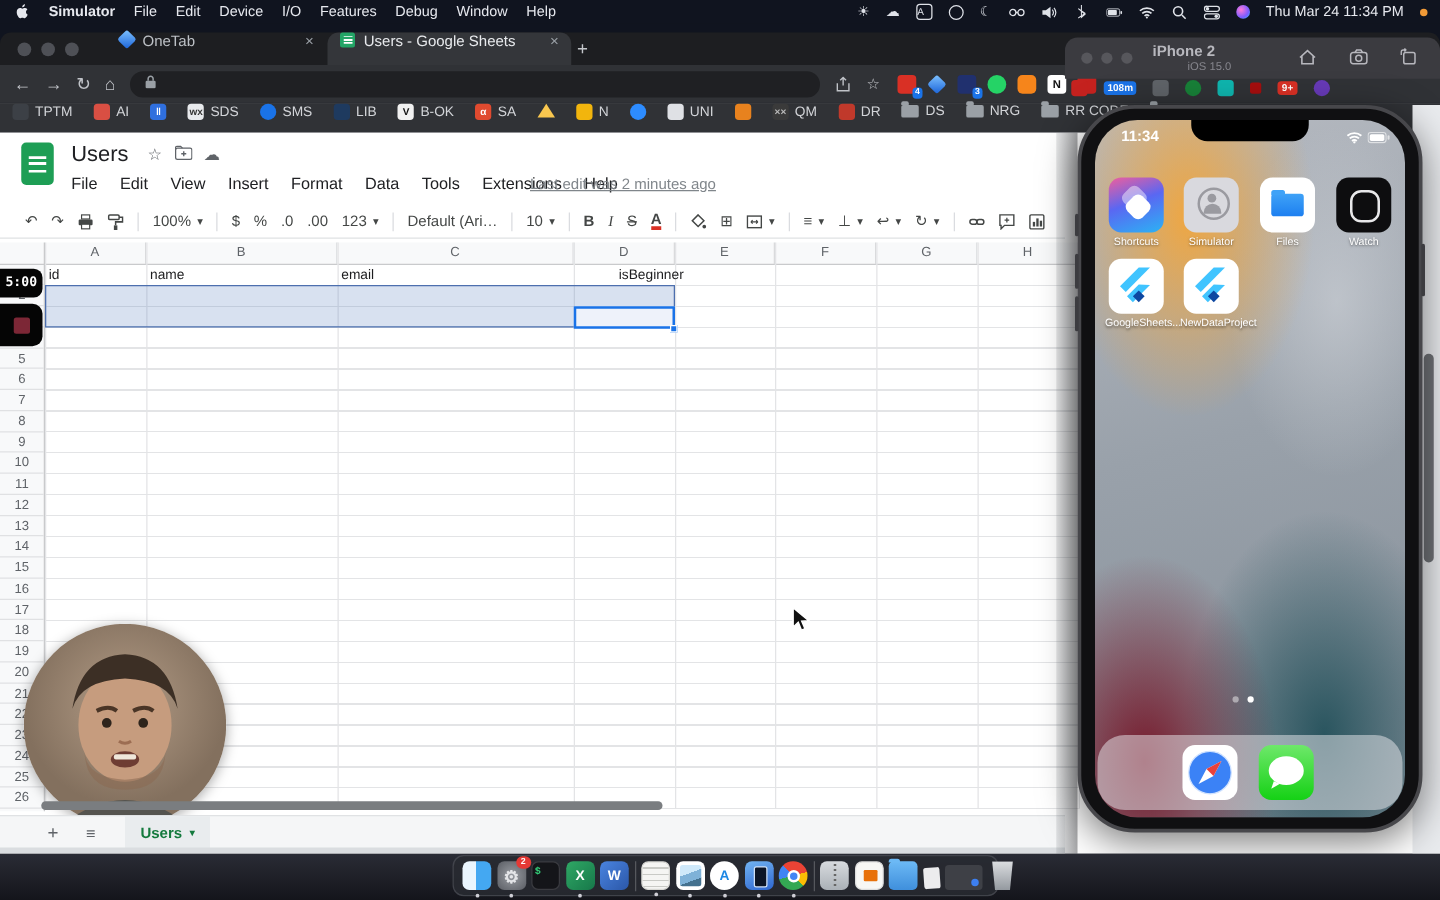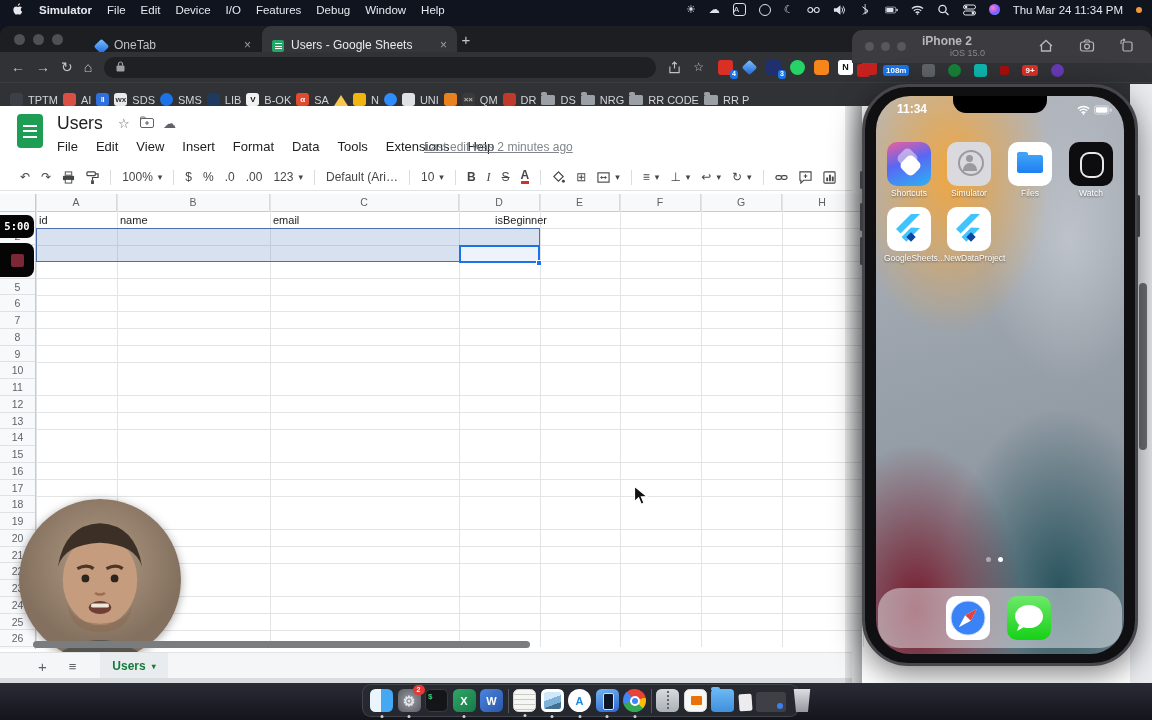--- a/index.html
+++ b/index.html
@@ -18,21 +18,21 @@
   .abox{width:11px;height:11px;border:1px solid #dfe2e8;border-radius:3px;font-size:8px;line-height:11px;text-align:center;}
   .ccirc{width:10px;height:10px;border:1.5px solid #dfe2e8;border-radius:50%;}
   .siri{width:11px;height:11px;border-radius:50%;background:radial-gradient(circle at 35% 35%,#ff7ad9,#7a5cff 60%,#2bd2ff);}
   .micdot{width:6px;height:6px;border-radius:50%;background:#f19a37;}
   .clock{white-space:nowrap;}
   
   .chrome{position:absolute;left:0;top:26px;width:1152px;height:657px;}
   .tabstrip{position:absolute;left:0;top:0;width:1152px;height:26px;background:#1d1e21;border-radius:9px 9px 0 0;}
   .tlights{position:absolute;left:14px;top:8px;display:flex;gap:8px;}
   .tlight{width:11px;height:11px;border-radius:50%;background:#4e5056;}
-  .tab{position:absolute;top:0;height:26px;display:flex;align-items:flex-end;gap:7px;padding:0 10px;font-size:12px;color:#bdc1c6;}
+  .tab{position:absolute;top:0;height:26px;display:flex;align-items:flex-start;gap:7px;padding:0 10px;font-size:12px;color:#bdc1c6;}
   .tab1{left:86px;width:155px;}
   .tab2{left:262px;width:175px;background:#34363a;border-radius:9px 9px 0 0;color:#e8eaed;}
   .tabx{margin-left:auto;color:#9aa0a6;font-size:12px;}
   .gem{width:11px;height:11px;background:linear-gradient(135deg,#7ec2ff,#1a63d8);transform:rotate(45deg);border-radius:2px;}
   .shico{width:12px;height:12px;background:#23a566;border-radius:2px;position:relative;}
   .shico::after{content:'';position:absolute;left:2.5px;top:3px;width:7px;height:6px;
     background:linear-gradient(#fff 0 1px,transparent 1px 2.5px,#fff 2.5px 3.5px,transparent 3.5px 5px,#fff 5px 6px);}
   .newtab{position:absolute;left:455px;top:3px;width:22px;height:22px;color:#c4c7cb;font-size:15px;text-align:center;line-height:21px;}
   .urlbar{position:absolute;left:0;top:26px;width:1152px;height:30px;background:#303236;display:flex;align-items:center;}
   .navic{color:#c0c3c8;font-size:14px;margin-left:11px;}
@@ -40,21 +40,21 @@
   .lock svg{width:9px;height:11px;}
   .uhost{color:#e8eaed;font-weight:bold;font-size:11.5px;}
   .upath{color:#9aa0a6;font-size:11.5px;}
   .aftericon{color:#c0c3c8;margin-left:12px;font-size:12px;display:inline-flex;}
   .exts{display:flex;align-items:center;gap:9px;margin-left:14px;}
   .ext{position:relative;width:15px;height:15px;border-radius:3px;font-size:9px;font-weight:bold;
     display:flex;align-items:center;justify-content:center;}
   .badge{position:absolute;right:-5px;bottom:-4px;background:#1a73e8;color:#fff;font-size:7px;font-weight:bold;
     border-radius:3px;padding:0.5px 2px;line-height:8px;}
   .bmbar{position:absolute;left:0;top:56px;width:1152px;height:24px;background:#303236;border-top:1px solid rgba(255,255,255,.05);
-    display:flex;align-items:flex-end;gap:5px;padding-left:10px;box-sizing:border-box;}
+    display:flex;align-items:flex-start;gap:17px;padding-left:10px;box-sizing:border-box;}
   .bmitem{display:flex;align-items:center;gap:5px;font-size:11px;color:#d2d4d8;white-space:nowrap;}
   .bmic{width:13px;height:13px;border-radius:3px;display:inline-flex;align-items:center;justify-content:center;font-size:8px;font-weight:bold;}
   .bmcircle{border-radius:50%;}
   .bmfolder{width:14px;height:10px;background:#9aa0a6;border-radius:1.5px;position:relative;display:inline-block;}
   .bmfolder::before{content:'';position:absolute;left:0;top:-3px;width:6px;height:3px;background:#9aa0a6;border-radius:1.5px 1.5px 0 0;}
   .bmdrive{width:0;height:0;border-left:7px solid transparent;border-right:7px solid transparent;border-bottom:11px solid #f9c74f;position:relative;display:inline-block;}
   
   .sheets{position:absolute;left:0;top:106px;width:1152px;height:577px;background:#fff;color:#202124;}
   .gslogo{position:absolute;left:17px;top:8px;width:26px;height:34px;background:#1e9e55;border-radius:4px;}
   .gslogo::after{content:'';position:absolute;left:6px;top:11px;width:14px;height:13px;

